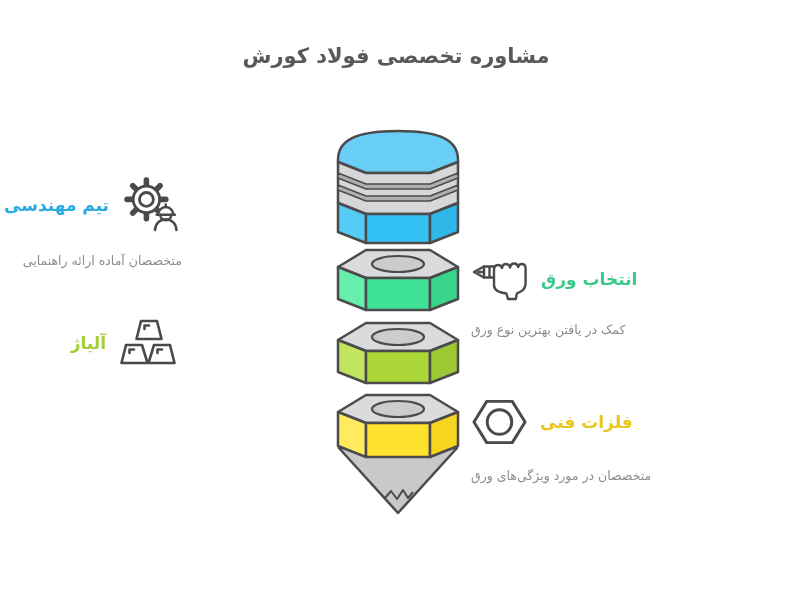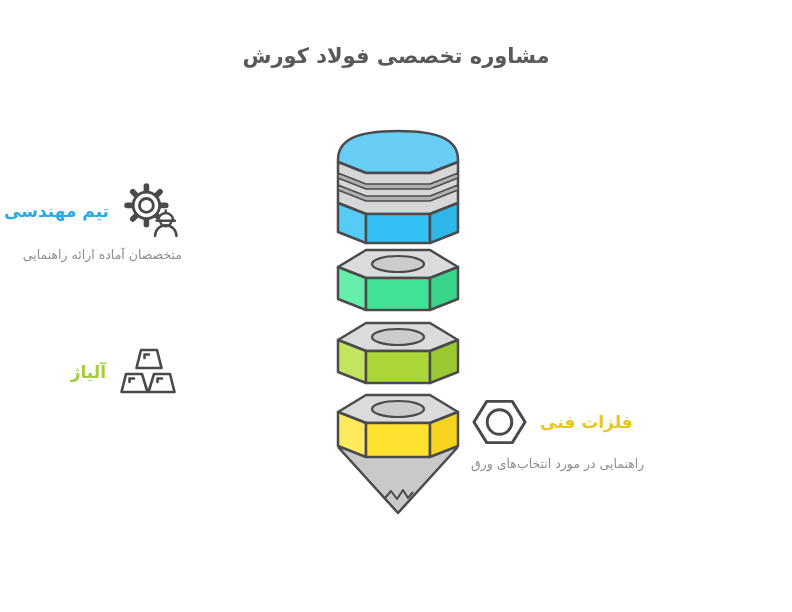--- a/index.html
+++ b/index.html
@@ -6,21 +6,21 @@
   body{font-family:"DejaVu Sans",sans-serif;}
   .canvas{position:relative;width:652px;height:612px;background:#ffffff;overflow:hidden;}
   .title{position:absolute;top:44px;left:0;width:792px;text-align:center;
          font-size:21px;font-weight:bold;color:#58595b;letter-spacing:0.2px;}
   .pencil-svg{position:absolute;top:0;left:0;}
   .section{position:absolute;display:flex;flex-direction:column;}
   .section.left{align-items:flex-end;}
   .section.right{align-items:flex-start;}
   .row{display:flex;align-items:center;gap:12px;}
   .label{font-weight:bold;font-size:17px;white-space:nowrap;}
-  .desc{margin-top:8px;font-size:12.5px;color:#8b8d90;white-space:nowrap;}
+  .desc{margin-top:20px;font-size:12.5px;color:#8b8d90;white-space:nowrap;}
   .icon{display:inline-flex;align-items:center;justify-content:center;}
   .icon svg{display:block;}
 </style>
 </head>
 <body>
 
 <div class="canvas">
 
   <div class="title" dir="rtl">مشاوره تخصصی فولاد کورش</div>
 
@@ -62,21 +62,21 @@
         <ellipse cx="398" cy="409" rx="26" ry="8" fill="#cbcccd" stroke-width="2.2"></ellipse>
         <path d="M338,412 L366,423 L366,457 L338,446 Z" fill="#ffea60"></path>
         <path d="M366,423 L430,423 L430,457 L366,457 Z" fill="#ffe22e"></path>
         <path d="M430,423 L458,412 L458,446 L430,457 Z" fill="#f6d51f"></path>
       </g>
 
       <path d="M385,498 L391,491 L397,499 L403,490 L408,498 L413,492" fill="none" stroke-width="2"></path>
     </g>
   </svg>
 
-  <div class="section left" style="top:182px;right:470px;">
+  <div class="section left" style="top:176px;right:470px;">
     <div class="row">
       <span class="label" dir="rtl" style="color: rgb(41, 171, 226);">تیم مهندسی</span>
       <span class="icon">
         <svg width="61" height="57" viewBox="0 0 58 56" fill="none" stroke="#4a4a4c" stroke-linecap="round" stroke-linejoin="round">
           <g stroke-width="5.5">
             <path d="M36.5,23 L43,23"></path>
               <path d="M32.8,31.8 L37.4,36.4"></path>
             <path d="M24,35.5 L24,42"></path>
               <path d="M15.2,31.8 L10.6,36.4"></path>
             <path d="M11.5,23 L5,23"></path>
@@ -91,22 +91,36 @@
           <path d="M43,28 v2.5" stroke-width="2.4"></path>
           <path d="M34,38 h18" stroke-width="2.4"></path>
           <path d="M37.5,38 a5.5,5.5 0 0 0 11,0" stroke-width="2.4"></path>
           <path d="M32.5,53 a10.5,10.5 0 0 1 21,0" stroke-width="2.4"></path>
         </svg>
       </span>
     </div>
     <div class="desc" dir="rtl">متخصصان آماده ارائه راهنمایی</div>
   </div>
 
+  <div class="section right" style="top:256px;left:471px;">
+    <div class="row">
+      <span class="icon">
+        <svg width="58" height="46" viewBox="0 0 58 46" fill="none" stroke="#4a4a4c" stroke-width="2.4" stroke-linecap="round" stroke-linejoin="round">
+          <path d="M3,16 L13,10.5 L13,21.5 Z" fill="#fff"></path>
+          <path d="M7.5,16 L13,16"></path>
+          <path d="M13,10.5 H23 M13,21.5 H23 M18.5,10.5 V21.5"></path>
+          <path d="M23,14 Q23,9 27,9 Q30.2,9 31,12 Q31.6,8 35,8 Q38.4,8 39.1,11.5 Q39.8,7.5 43.2,7.5 Q46.6,7.5 47.2,11 Q48,8 50.6,8 Q54.6,8 54.6,12.5 L54.6,27 Q54.6,33 49.8,35.5 L45.8,37.5 L44.8,43 L37,43 L35.4,37.5 Q23,36 23,29 Z" fill="#fff"></path>
+        </svg>
+      </span>
+      <span class="label" dir="rtl" style="color: rgb(59, 201, 138);">انتخاب ورق</span>
+    </div>
+    <div class="desc" dir="rtl">کمک در یافتن بهترین نوع ورق</div>
+  </div>
 
-  <div class="section left" style="top:348px;right:474px;">
+  <div class="section left" style="top:319px;right:474px;">
     <div class="row">
       <span class="label" dir="rtl" style="color: rgb(163, 205, 57);">آلیاژ</span>
       <span class="icon">
         <svg width="60" height="47" viewBox="0 0 60 47" fill="none" stroke="#4a4a4c" stroke-width="2.6" stroke-linecap="round" stroke-linejoin="round">
           <path d="M23,2 L39,2 L43.5,20 L18.5,20 Z" fill="#fff"></path>
           <path d="M26.5,10 L26.5,6.5 L31,6.5"></path>
           <path d="M8,26 L24,26 L29.5,44 L3.5,44 Z" fill="#fff"></path>
           <path d="M11.5,34 L11.5,30.5 L16,30.5"></path>
           <path d="M36,26 L52,26 L56.5,44 L30.5,44 Z" fill="#fff"></path>
           <path d="M39.5,34 L39.5,30.5 L44,30.5"></path>
@@ -118,16 +132,16 @@
   <div class="section right" style="top:396px;left:471px;">
     <div class="row">
       <span class="icon">
         <svg width="57" height="52" viewBox="0 0 58 52" fill="none" stroke="#4a4a4c" stroke-width="3" stroke-linejoin="round">
           <polygon points="3,26 16,5 42,5 55,26 42,47 16,47" fill="#fff"></polygon>
           <circle cx="29" cy="26" r="12.5" fill="#fff"></circle>
         </svg>
       </span>
       <span class="label" dir="rtl" style="color: rgb(233, 197, 29);">فلزات فنی</span>
     </div>
-    <div class="desc" dir="rtl">راهنمایی در مورد انتخاب‌های ورق</div>
+    <div class="desc" dir="rtl">متخصصان در مورد ویژگی‌های ورق</div>
   </div>
 
 </div>
 
 </body></html>

